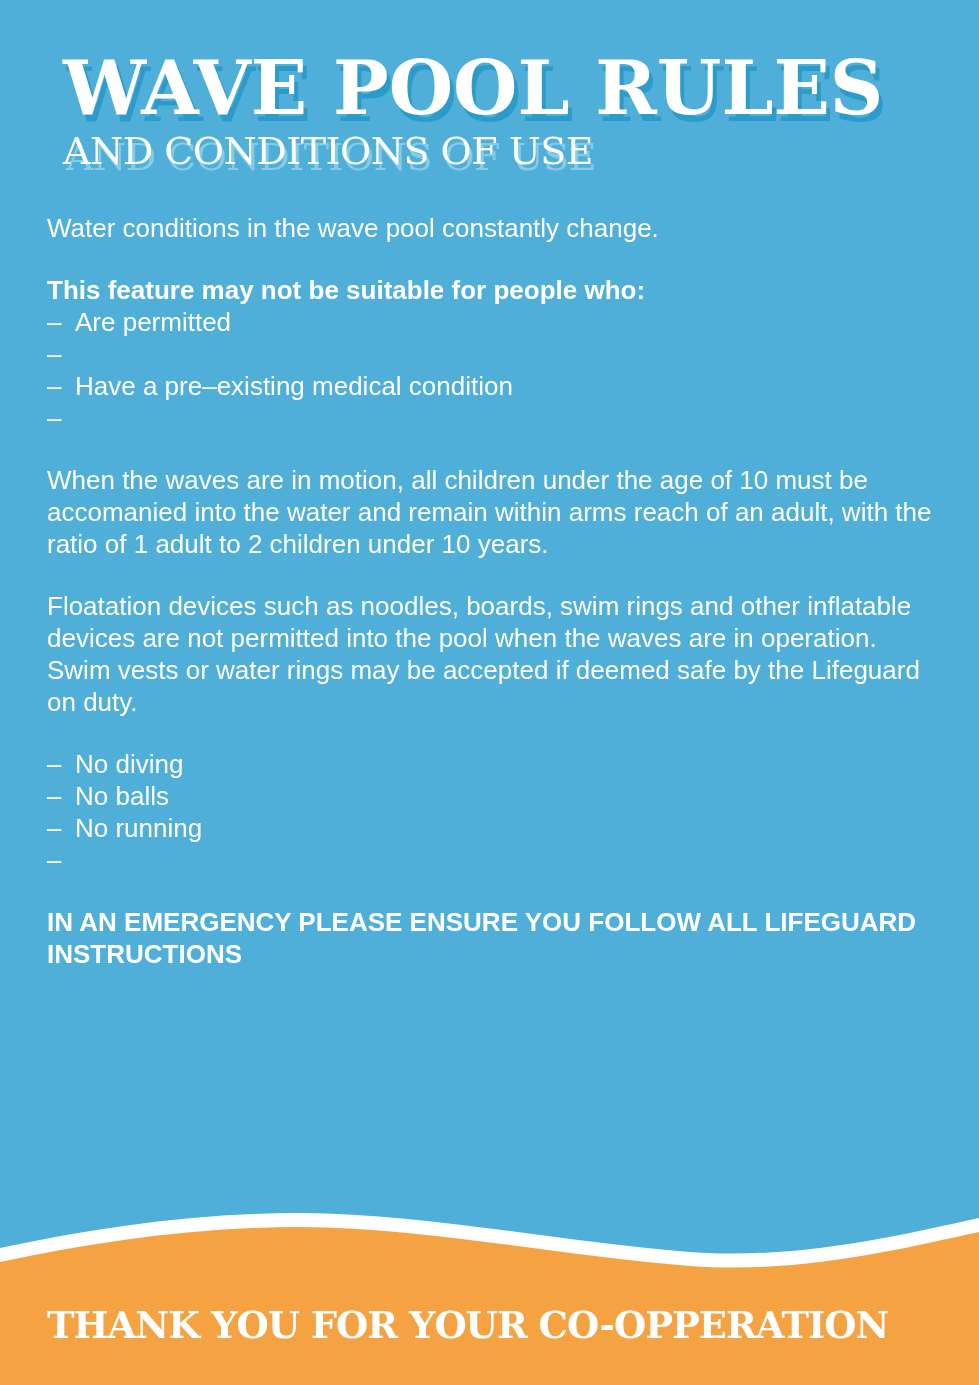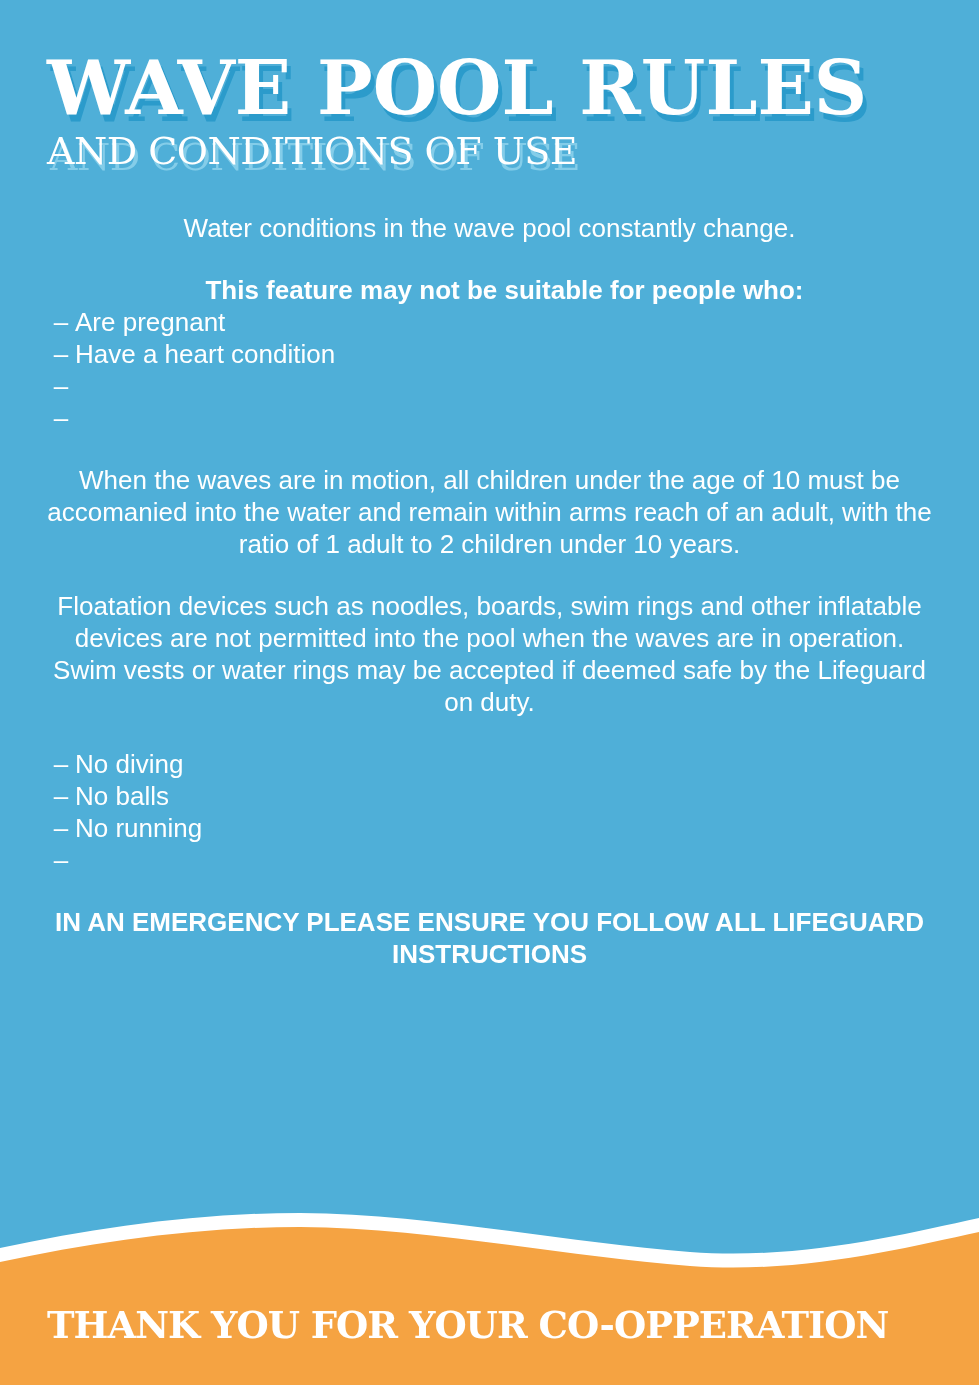--- a/index.html
+++ b/index.html
@@ -17,20 +17,21 @@
     position: relative;
     width: 979px;
     height: 1385px;
     background: var(--background);
     overflow: hidden;
     font-family: "Liberation Sans", sans-serif;
     color: var(--body-text);
   }
   .header {
     padding: 50px 47px 0 47px;
+    margin-left: 16px;
   }
   .title {
     margin: 0;
     font-family: "DejaVu Serif", serif;
     font-weight: bold;
     font-size: 74px;
     line-height: 1.05;
     letter-spacing: 0px;
     text-transform: uppercase;
     white-space: nowrap;
@@ -47,24 +48,23 @@
     text-transform: uppercase;
     white-space: nowrap;
     color: #FFFFFF;
     text-shadow: 3px 6px 0 var(--subtitle-shadow);
   }
   .content {
     margin-top: 40px;
     padding: 0 47px;
     font-size: 26px;
     line-height: 32px;
-    text-align: center;
   }
   .content p { margin: 0 0 30px 0; }
-  .content p.tight { margin-bottom: 0; margin-left: 30px; }
+  .content p.tight { margin-bottom: 0; }
   .bold { font-weight: bold; }
   ul.rule-list {
     list-style: none;
     margin: 0 0 30px 0;
     padding: 0;
   }
   ul.rule-list li {
     display: flex;
     line-height: 32px;
   }
@@ -106,28 +106,28 @@
 
   <div class="content">
 
     <p>Water conditions in the wave pool constantly change.</p>
 
     <section>
       <p class="bold tight">This feature may not be suitable for people who:</p>
       <ul class="rule-list">
         <li>
           <span class="dash">–</span>
-          <span>Are pregnant</span>
+          <span>Are permitted</span>
         </li>
         <li>
           <span class="dash">–</span>
-          <span>Have a heart condition</span>
         </li>
         <li>
           <span class="dash">–</span>
+          <span>Have a pre–existing medical condition</span>
         </li>
         <li>
           <span class="dash">–</span>
         </li>
       </ul>
     </section>
 
 
     <p>When the waves are in motion, all children under the age of 10 must be accomanied into the water and remain within arms reach of an adult, with the ratio of 1 adult to 2 children under 10 years.</p>
 

